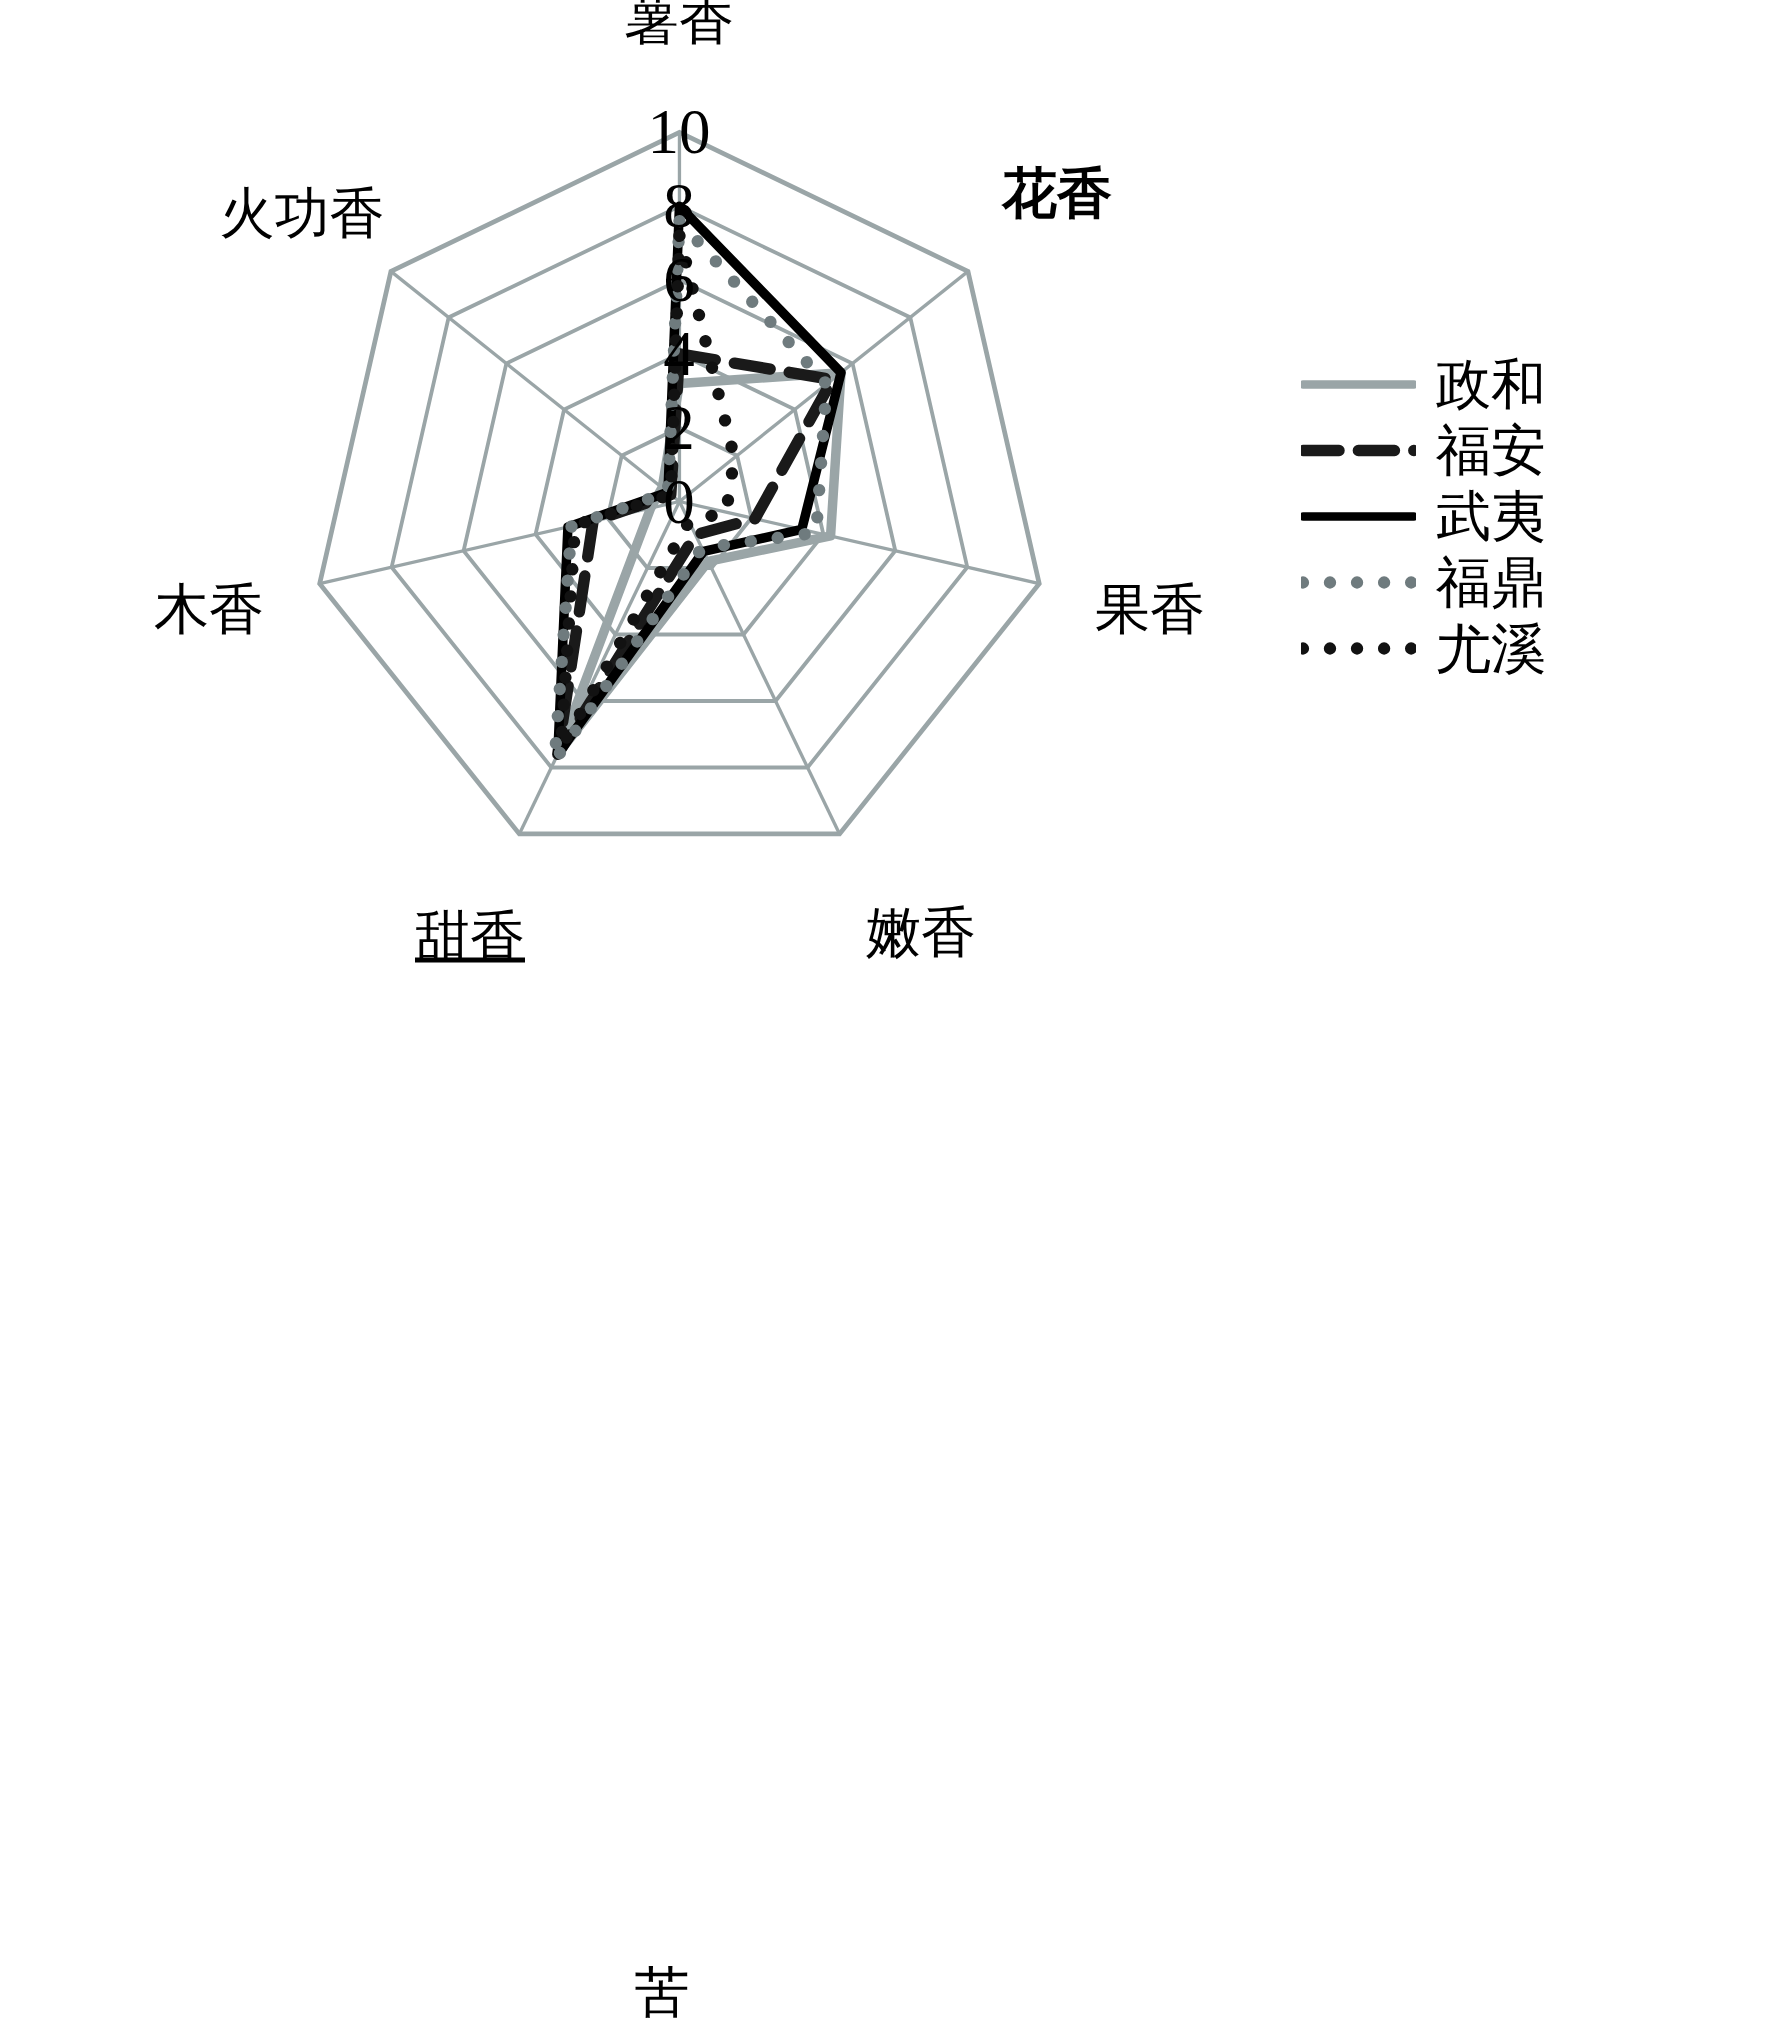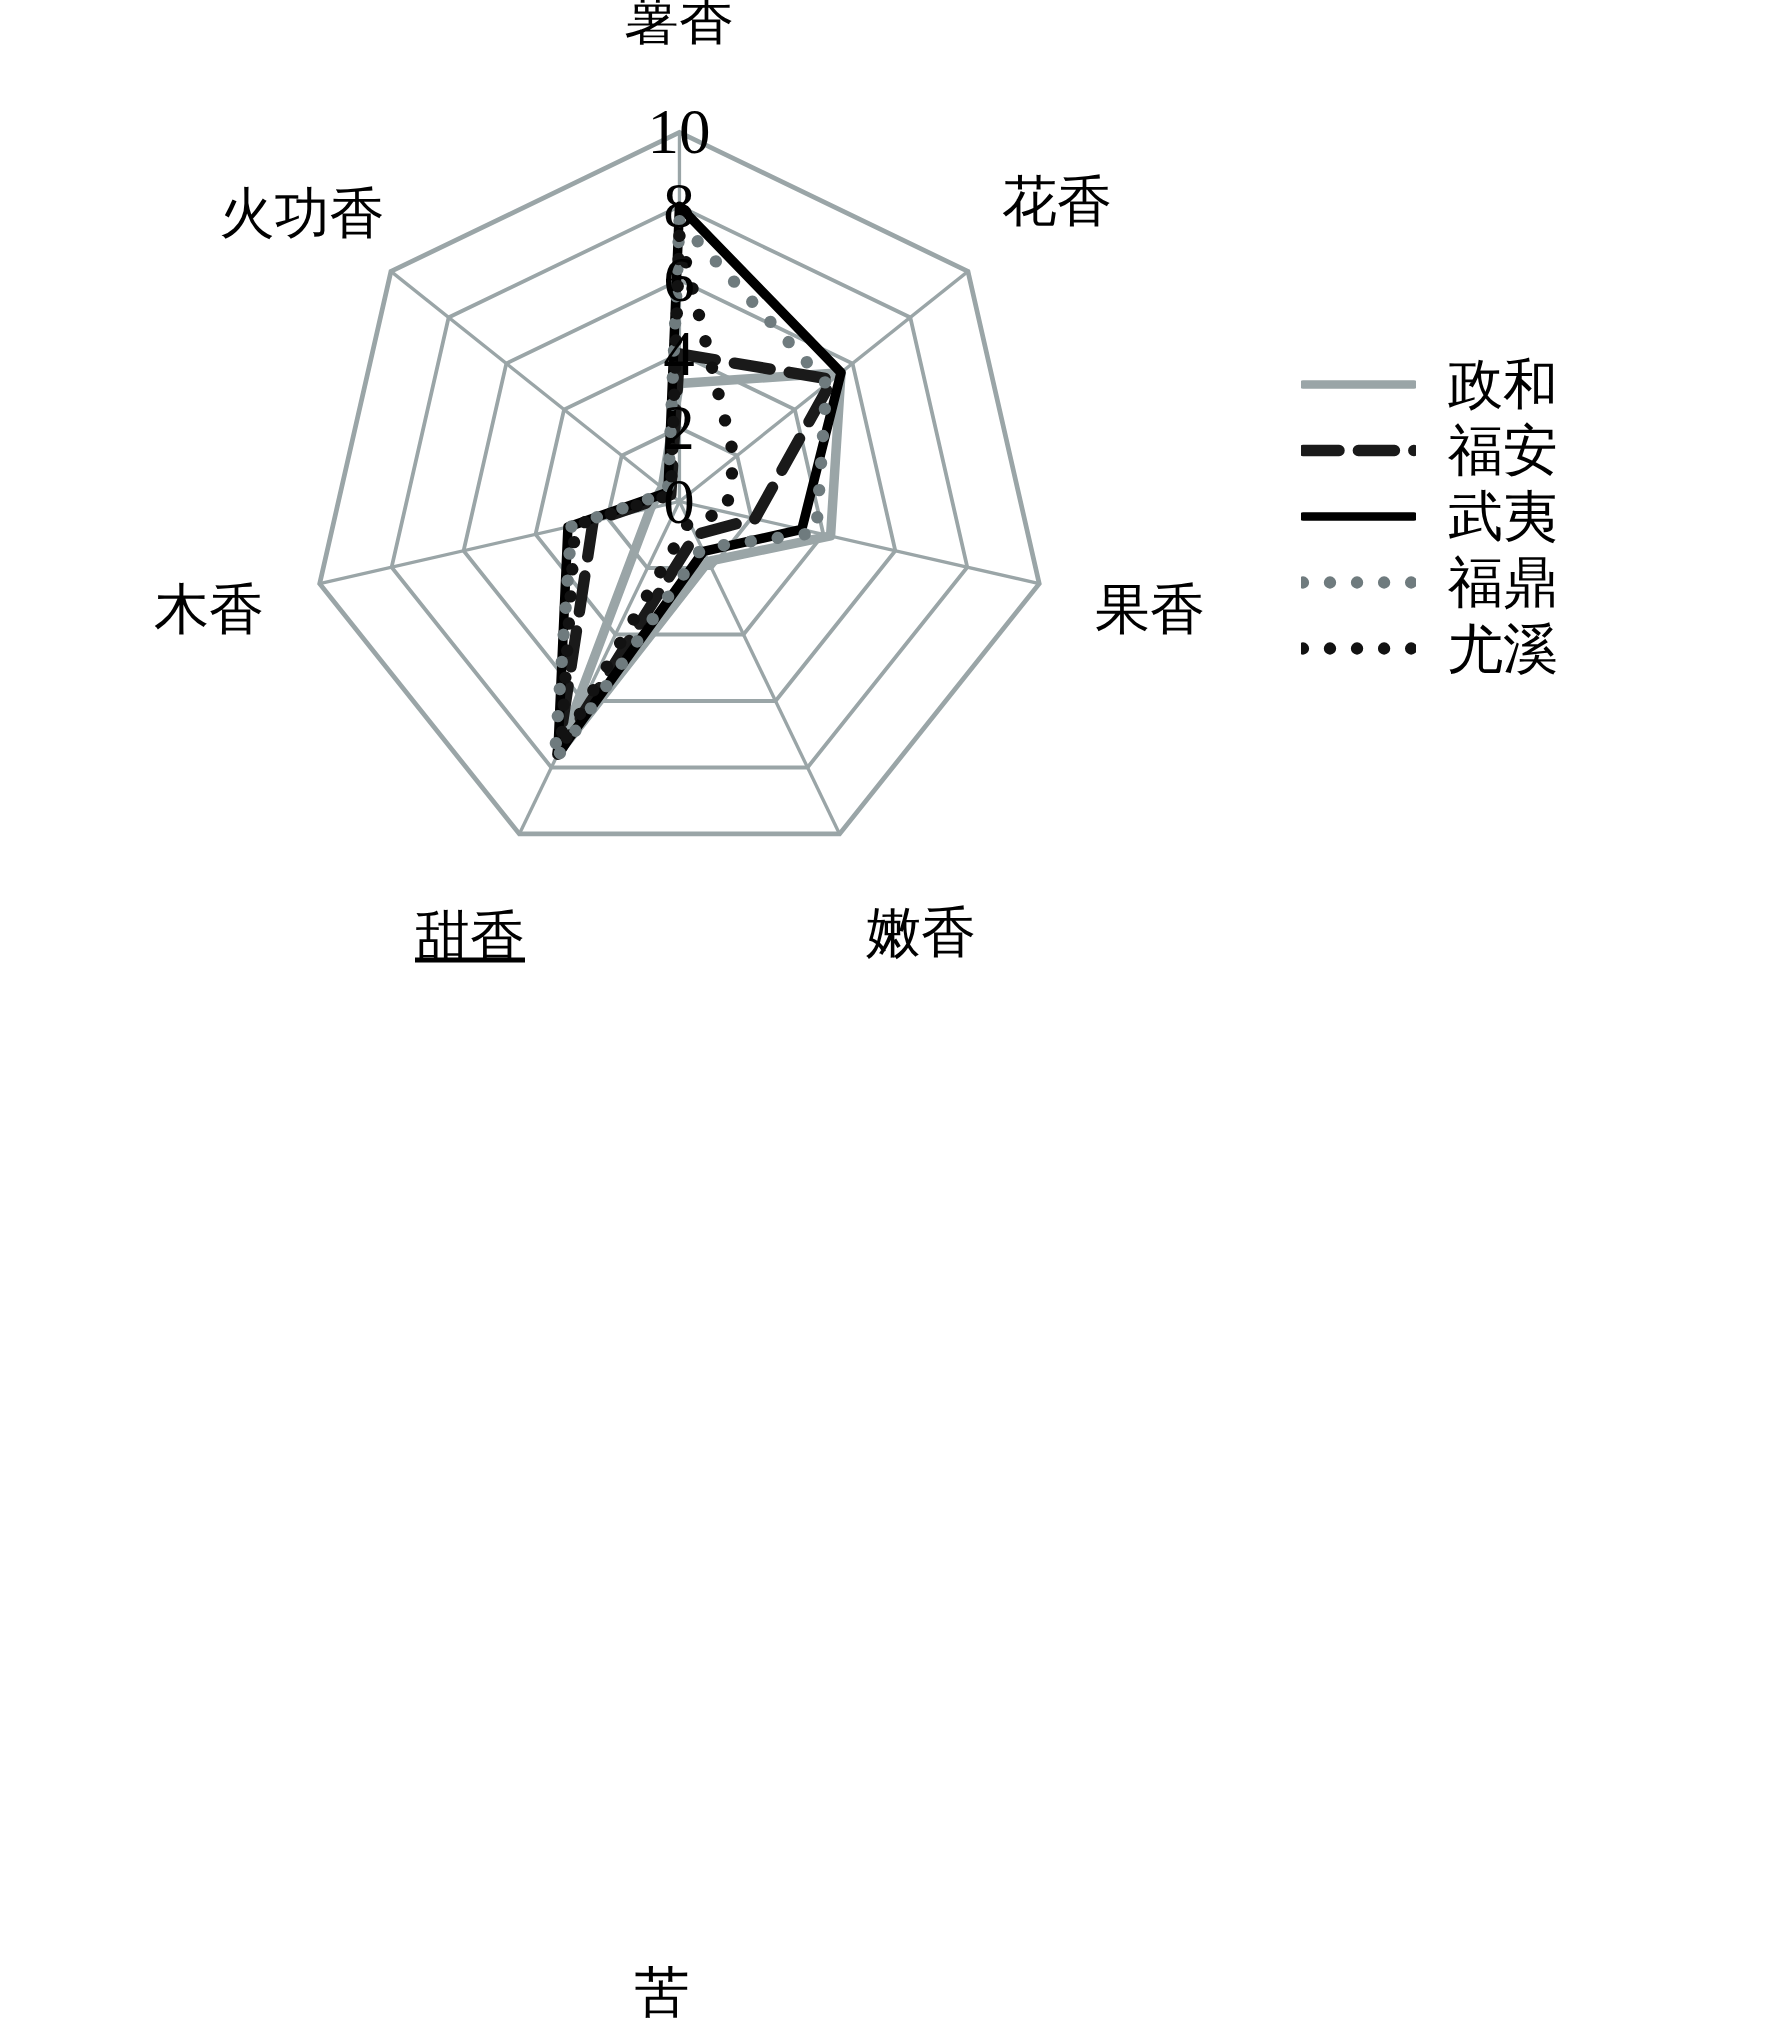--- a/index.html
+++ b/index.html
@@ -33,21 +33,21 @@
   }
   .legend {
     position: absolute;
     display: flex;
     flex-direction: column;
     gap: 17px;
   }
   .legend-row {
     display: flex;
     align-items: center;
-    gap: 32px;
+    gap: 20px;
     height: 49px;
   }
   .legend-sample {
     width: 115px;
     height: 21px;
     position: relative;
     flex: 0 0 auto;
   }
   .legend-label {
     font-size: 55px;
@@ -94,21 +94,21 @@
             <line x1="718" y1="530" x2="337.78" y2="616.78" stroke="#9aa5a7" stroke-width="3.5"></line>
             <line x1="718" y1="530" x2="413.09" y2="286.84" stroke="#9aa5a7" stroke-width="3.5"></line>
           </g>
           <polygon points="718.00,405.20 888.75,393.83 877.69,566.45 748.46,593.25 589.40,797.05 687.58,536.94 699.71,515.41" fill="none" stroke="#9aa5a7" stroke-width="10" stroke-linejoin="round" stroke-linecap="round"></polygon>
           <polygon points="718.00,374.00 879.60,401.12 797.85,548.22 734.92,565.14 589.40,797.05 626.75,550.83 708.85,522.71" fill="none" stroke="#1a1a1a" stroke-width="12" stroke-linejoin="round" stroke-linecap="round" stroke-dasharray="38.400000000000006 20.4"></polygon>
           <polygon points="718.00,218.00 888.75,393.83 847.28,559.51 743.38,582.71 589.40,797.05 600.13,556.90 705.80,520.27" fill="none" stroke="#000000" stroke-width="10" stroke-linejoin="round" stroke-linecap="round"></polygon>
           <polygon points="718.00,233.60 873.51,405.99 862.48,562.98 741.69,579.19 586.01,804.07 603.93,556.03 705.80,520.27" fill="none" stroke="#6f7b7e" stroke-width="13" stroke-linejoin="round" stroke-linecap="round" stroke-dasharray="0.1 28.6"></polygon>
           <polygon points="718.00,249.20 775.93,483.80 767.43,541.28 728.15,551.08 592.78,790.02 607.74,555.17 708.85,522.71" fill="none" stroke="#121212" stroke-width="13" stroke-linejoin="round" stroke-linecap="round" stroke-dasharray="0.1 28.6"></polygon>
         </svg>
         <div class="axis-label" style="left: 679px; top: 19px;">薯香</div>
-        <div class="axis-label" style="left: 1057px; top: 201px;">花香</div>
+        <div class="axis-label" style="left: 1057px; top: 193px; font-weight: bold;">花香</div>
         <div class="axis-label" style="left: 1150px; top: 609px;">果香</div>
         <div class="axis-label" style="left: 889px; top: 932px; margin-left: 32px;">嫩香</div>
         <div class="axis-label" style="left: 470px; top: 936px; text-decoration: underline;">甜香</div>
         <div class="axis-label" style="left: 209px; top: 609px;">木香</div>
         <div class="axis-label" style="left: 302px; top: 213px;">火功香</div>
         <div class="tick-label" style="left: 679px; top: 502px;">0</div>
         <div class="tick-label" style="left: 679px; top: 428px;">2</div>
         <div class="tick-label" style="left: 679px; top: 354px;">4</div>
         <div class="tick-label" style="left: 679px; top: 280px;">6</div>
         <div class="tick-label" style="left: 679px; top: 206px;">8</div>

